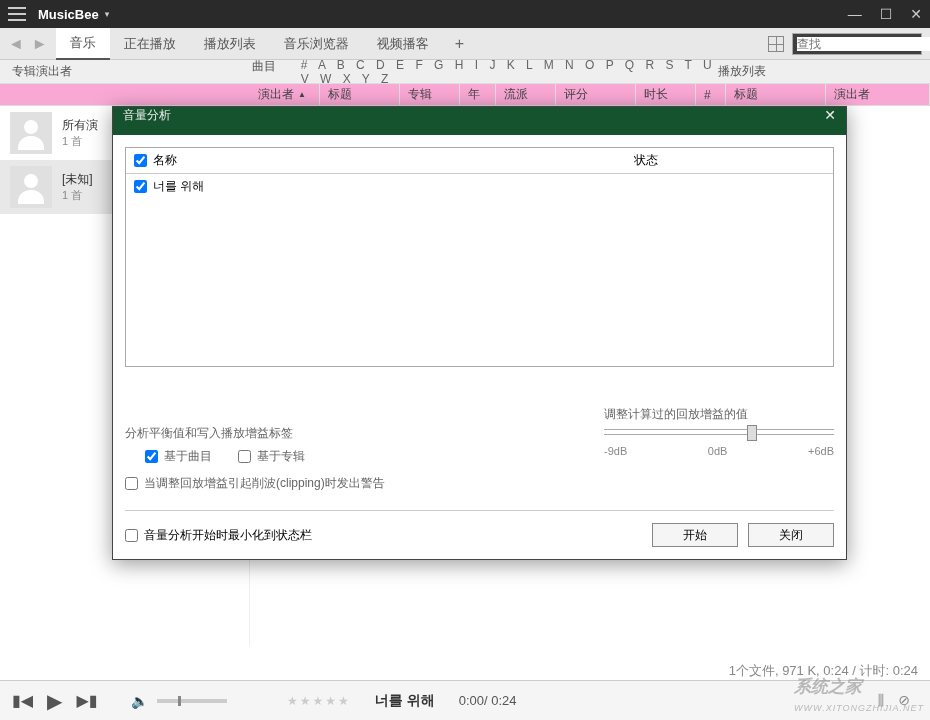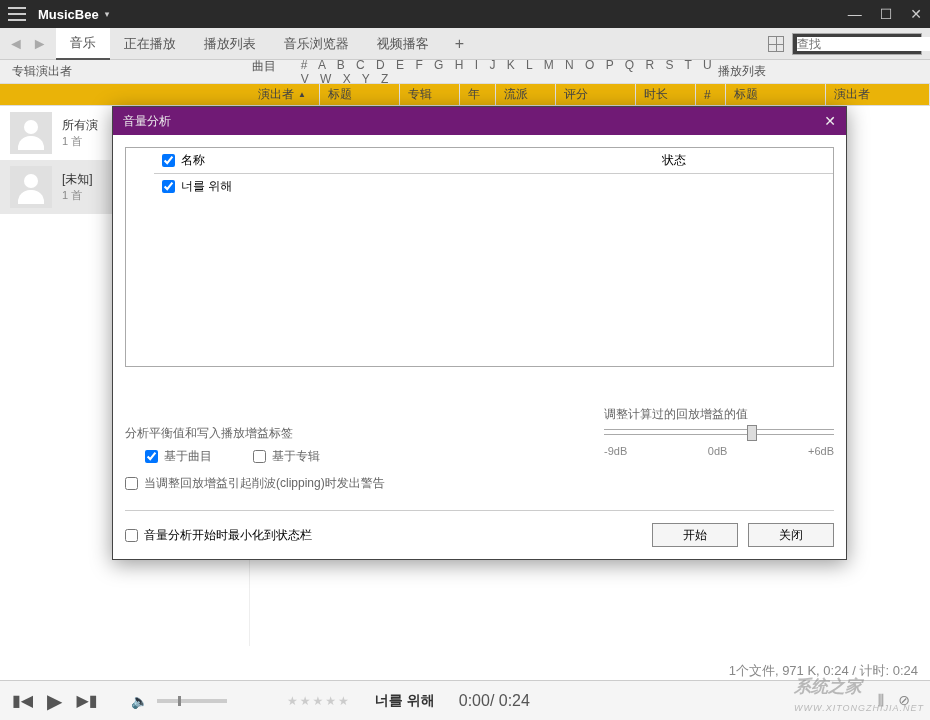--- a/index.html
+++ b/index.html
@@ -30,21 +30,21 @@
 
 
 .header-row { height: 24px; background: #efefef; border-bottom: 1px solid #ddd; display: flex; align-items: center; padding: 0 12px; font-size: 12px; color: #555; }
 .hr-left { width: 240px; }
 .hr-mid { flex: 1; display: flex; }
 .hr-mid-label { width: 60px; }
 .alpha { letter-spacing: 4px; color: #666; }
 .hr-right { width: 200px; }
 
 
-.cols-row { height: 22px; background: #eab308; border-bottom: 1px solid #ddd; display: flex; align-items: center; font-size: 12px; color: #444; }
+.cols-row { height: 22px; background: #f9a8d4; border-bottom: 1px solid #ddd; display: flex; align-items: center; font-size: 12px; color: #444; }
 .cols-left { width: 250px; }
 .col { padding: 0 8px; border-right: 1px solid #e0e0e0; height: 100%; display: flex; align-items: center; }
 .col .sort { margin-left: 4px; font-size: 8px; }
 
 
 .content { display: flex; height: 540px; }
 .artist-list { width: 250px; border-right: 1px solid #eee; }
 .artist-item { display: flex; padding: 6px 10px; gap: 10px; align-items: center; }
 .artist-item.sel { background: #e8e8e8; }
 .avatar { width: 42px; height: 42px; background: #e0e0e0; position: relative; }
@@ -59,39 +59,39 @@
 
 .player { position: absolute; bottom: 0; left: 0; right: 0; height: 40px; background: #f5f5f5; border-top: 1px solid #ccc; display: flex; align-items: center; padding: 0 12px; }
 .pbtn { color: #555; font-size: 16px; margin-right: 14px; cursor: pointer; }
 .play-main { font-size: 20px; }
 .vol-icon { margin-left: 20px; margin-right: 8px; color: #555; font-size: 14px; }
 .vol-slider { width: 70px; height: 4px; background: #ccc; position: relative; }
 .vol-slider::after { content: ''; position: absolute; left: 30%; top: -3px; width: 3px; height: 10px; background: #888; }
 .now-playing { margin-left: 60px; display: flex; align-items: center; gap: 24px; flex: 1; }
 .stars { color: #ccc; letter-spacing: 2px; }
 .track-title { font-weight: bold; font-size: 14px; color: #333; }
-.track-time { color: #555; font-size: 16px; }
+.track-time { color: #555; font-size: 13px; }
 .rt-icons { display: flex; gap: 14px; color: #888; font-size: 14px; margin-right: 8px; }
 
 
 .dialog { position: absolute; top: 106px; left: 112px; width: 735px; background: #fff; border: 1px solid #444; box-shadow: 0 4px 20px rgba(0,0,0,0.4); }
-.dlg-title { height: 28px; background: #701a75; color: #eee; display: flex; align-items: center; padding: 0 10px; font-size: 12px; }
+.dlg-title { height: 28px; background: #14532d; color: #eee; display: flex; padding: 0 10px; font-size: 12px; }
 .dlg-close { margin-left: auto; cursor: pointer; font-size: 14px; }
 .dlg-body { padding: 12px; }
-.track-table { border: 1px solid #aaa; height: 220px; background: #fff; padding-left: 28px; }
+.track-table { border: 1px solid #aaa; height: 220px; background: #fff; }
 .tt-head { display: flex; border-bottom: 1px solid #ccc; padding: 4px 8px; font-size: 12px; }
 .tt-head .c1 { width: 500px; display: flex; align-items: center; gap: 6px; }
 .tt-head .c2 { flex: 1; }
 .tt-row { display: flex; padding: 4px 8px; font-size: 12px; }
 .tt-row .c1 { width: 500px; display: flex; align-items: center; gap: 6px; }
 
 .opts { margin-top: 30px; font-size: 12px; color: #666; }
 .opt-row { display: flex; align-items: center; margin-bottom: 10px; }
 .opt-left { flex: 1; margin-top: 28px; }
-.opt-sub { margin-left: 20px; display: flex; gap: 41px; margin-top: 6px; }
+.opt-sub { margin-left: 20px; display: flex; gap: 26px; margin-top: 6px; }
 .chk { display: flex; align-items: center; gap: 6px; }
 .chk input { width: 13px; height: 13px; }
 
 .slider-area { width: 230px; }
 .slider-track { height: 6px; border-top: 1px solid #aaa; border-bottom: 1px solid #aaa; position: relative; margin: 6px 0 10px; }
 .slider-thumb { position: absolute; top: -5px; left: 62%; width: 10px; height: 16px; background: #ddd; border: 1px solid #888; }
 .slider-labels { display: flex; justify-content: space-between; color: #888; font-size: 11px; }
 
 .dlg-hr { border: none; border-top: 1px solid #ccc; margin: 18px 0 12px; }
 .dlg-foot { display: flex; align-items: center; }

